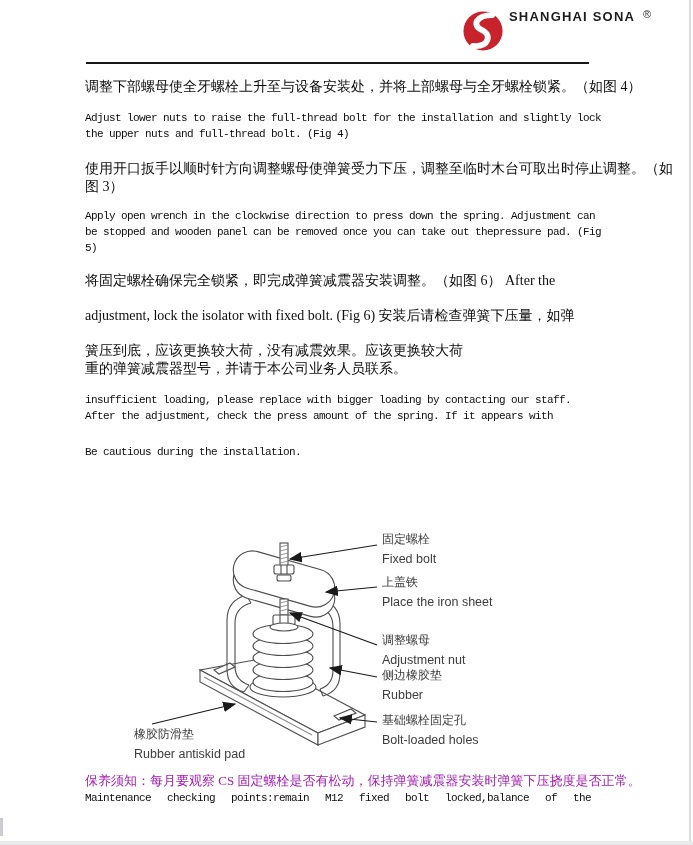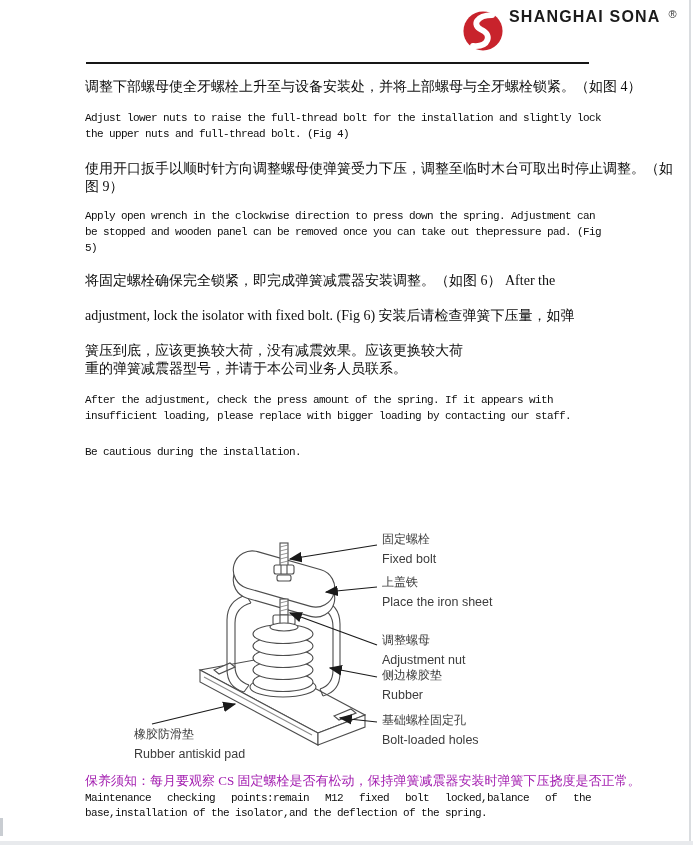--- a/index.html
+++ b/index.html
@@ -4,21 +4,21 @@
 <style>
   html,body{margin:0;padding:0;background:#fff;}
   .page{position:relative;width:693px;height:845px;background:#fff;overflow:hidden;
         font-family:"Liberation Sans",sans-serif;color:#111;}
   
   .logo{position:absolute;left:463px;top:11px;display:flex;align-items:flex-start;}
   .logo-icon{width:40px;height:40px;display:block;}
   .brand{margin-left:6px;position:relative;padding-right:14px;}
   .brand-cn{font-size:22px;font-weight:bold;letter-spacing:-1px;color:#1b1b1b;
             font-family:"Liberation Sans",sans-serif;line-height:26px;white-space:nowrap;}
-  .brand-en{font-size:16px;font-weight:bold;letter-spacing:1.2px;color:#1b1b1b;
+  .brand-en{font-size:13px;font-weight:bold;letter-spacing:1.2px;color:#1b1b1b;
             line-height:11px;white-space:nowrap;}
   .reg{position:absolute;right:-2px;top:-3px;font-size:11px;color:#333;}
   .rule{position:absolute;left:86px;top:62px;width:503px;height:2px;background:#161616;}
   
   .content{position:absolute;left:85px;top:0;width:506px;}
   .para{margin:0;}
   .ln{white-space:nowrap;}
   .zh .ln{font-family:"Liberation Serif","DejaVu Serif",serif;font-size:14px;line-height:18px;color:#0d0d0d;}
   .en .ln{font-family:"Liberation Mono","DejaVu Sans Mono",monospace;font-size:11px;line-height:16px;
           letter-spacing:-0.6px;color:#0d0d0d;}
@@ -60,40 +60,40 @@
   <div class="content">
     <div class="para zh" style="margin-top:78px">
       <div class="ln">调整下部螺母使全牙螺栓上升至与设备安装处，并将上部螺母与全牙螺栓锁紧。（如图 4）</div>
     </div>
     <div class="para en" style="margin-top:14px">
       <div class="ln">Adjust lower nuts to raise the full-thread bolt for the installation and slightly lock</div>
       <div class="ln">the upper nuts and full-thread bolt. (Fig 4)</div>
     </div>
     <div class="para zh" style="margin-top:18px">
       <div class="ln">使用开口扳手以顺时针方向调整螺母使弹簧受力下压，调整至临时木台可取出时停止调整。（如</div>
-      <div class="ln">图 9）</div>
+      <div class="ln">图 3）</div>
     </div>
     <div class="para en" style="margin-top:12px">
       <div class="ln">Apply open wrench in the clockwise direction to press down the spring. Adjustment can</div>
       <div class="ln">be stopped and wooden panel can be removed once you can take out thepressure pad. (Fig</div>
       <div class="ln">5)</div>
     </div>
     <div class="para zh" style="margin-top:16px">
       <div class="ln">将固定螺栓确保完全锁紧，即完成弹簧减震器安装调整。（如图 6） After the</div>
     </div>
     <div class="para zh" style="margin-top:17px">
       <div class="ln">adjustment, lock the isolator with fixed bolt. (Fig 6) 安装后请检查弹簧下压量，如弹</div>
     </div>
     <div class="para zh" style="margin-top:17px">
       <div class="ln">簧压到底，应该更换较大荷，没有减震效果。应该更换较大荷</div>
       <div class="ln">重的弹簧减震器型号，并请于本公司业务人员联系。</div>
     </div>
     <div class="para en" style="margin-top:14px">
+      <div class="ln">insufficient loading, please replace with bigger loading by contacting our staff.</div>
       <div class="ln">After the adjustment, check the press amount of the spring. If it appears with</div>
-      <div class="ln">insufficient loading, please replace with bigger loading by contacting our staff.</div>
     </div>
     <div class="para en" style="margin-top:20px">
       <div class="ln">Be cautious during the installation.</div>
     </div>
   </div>
 
   <div class="diagram">
     <svg class="iso" viewBox="0 0 420 254">
       <defs>
         <marker id="ah" viewBox="0 0 10 8" refX="9" refY="4" markerWidth="11" markerHeight="9" orient="auto">
@@ -185,20 +185,19 @@
     <div class="lbl" style="left:134px;top:208px">
       <div class="zh-l">橡胶防滑垫</div>
       <div class="en-l">Rubber antiskid pad</div>
     </div>
   </div>
 
   <div class="footer-note">
     <div class="zh-line">保养须知：每月要观察 CS 固定螺栓是否有松动，保持弹簧减震器安装时弹簧下压挠度是否正常。</div>
     <div class="en-block">
       <div class="jl">Maintenance checking points:remain M12 fixed bolt locked,balance of the</div>
-      <div>base,installation of the isolator,and the deflection of the spring.</div>
     </div>
   </div>
 
   <div class="edge-right"></div>
   <div class="edge-left-sliver"></div>
   <div class="edge-bottom"></div>
 </div>
 
 </body></html>

